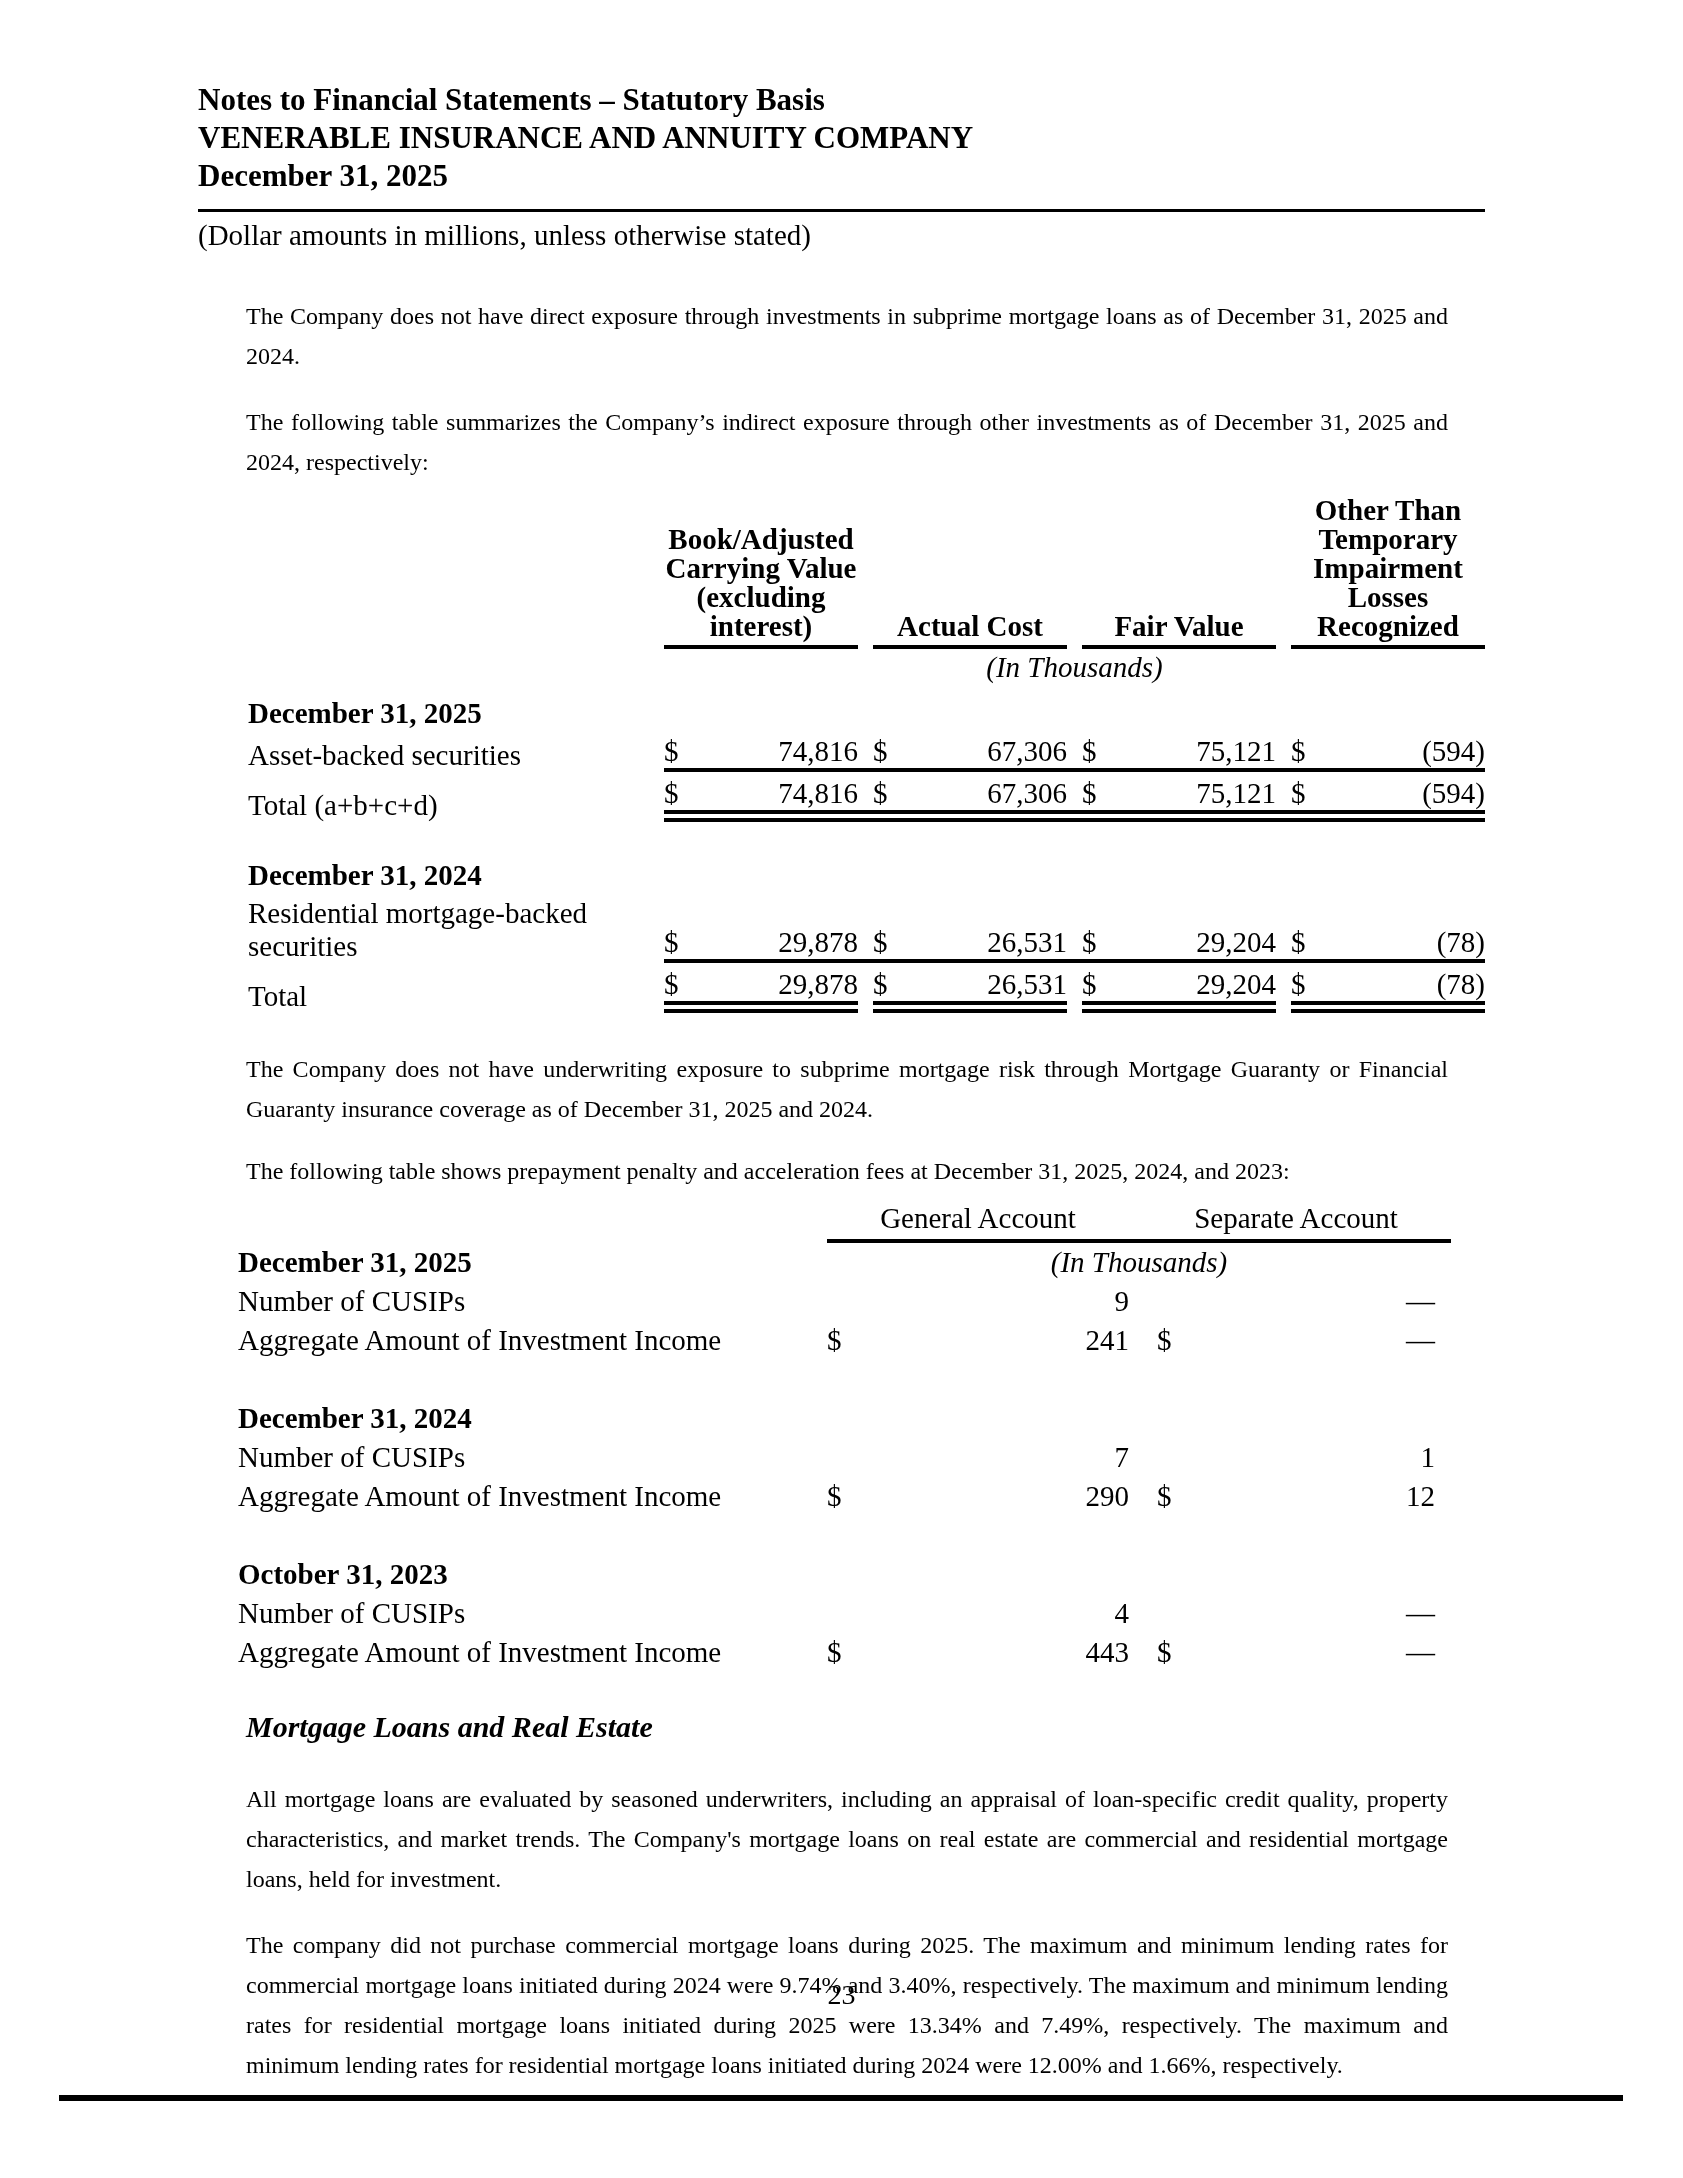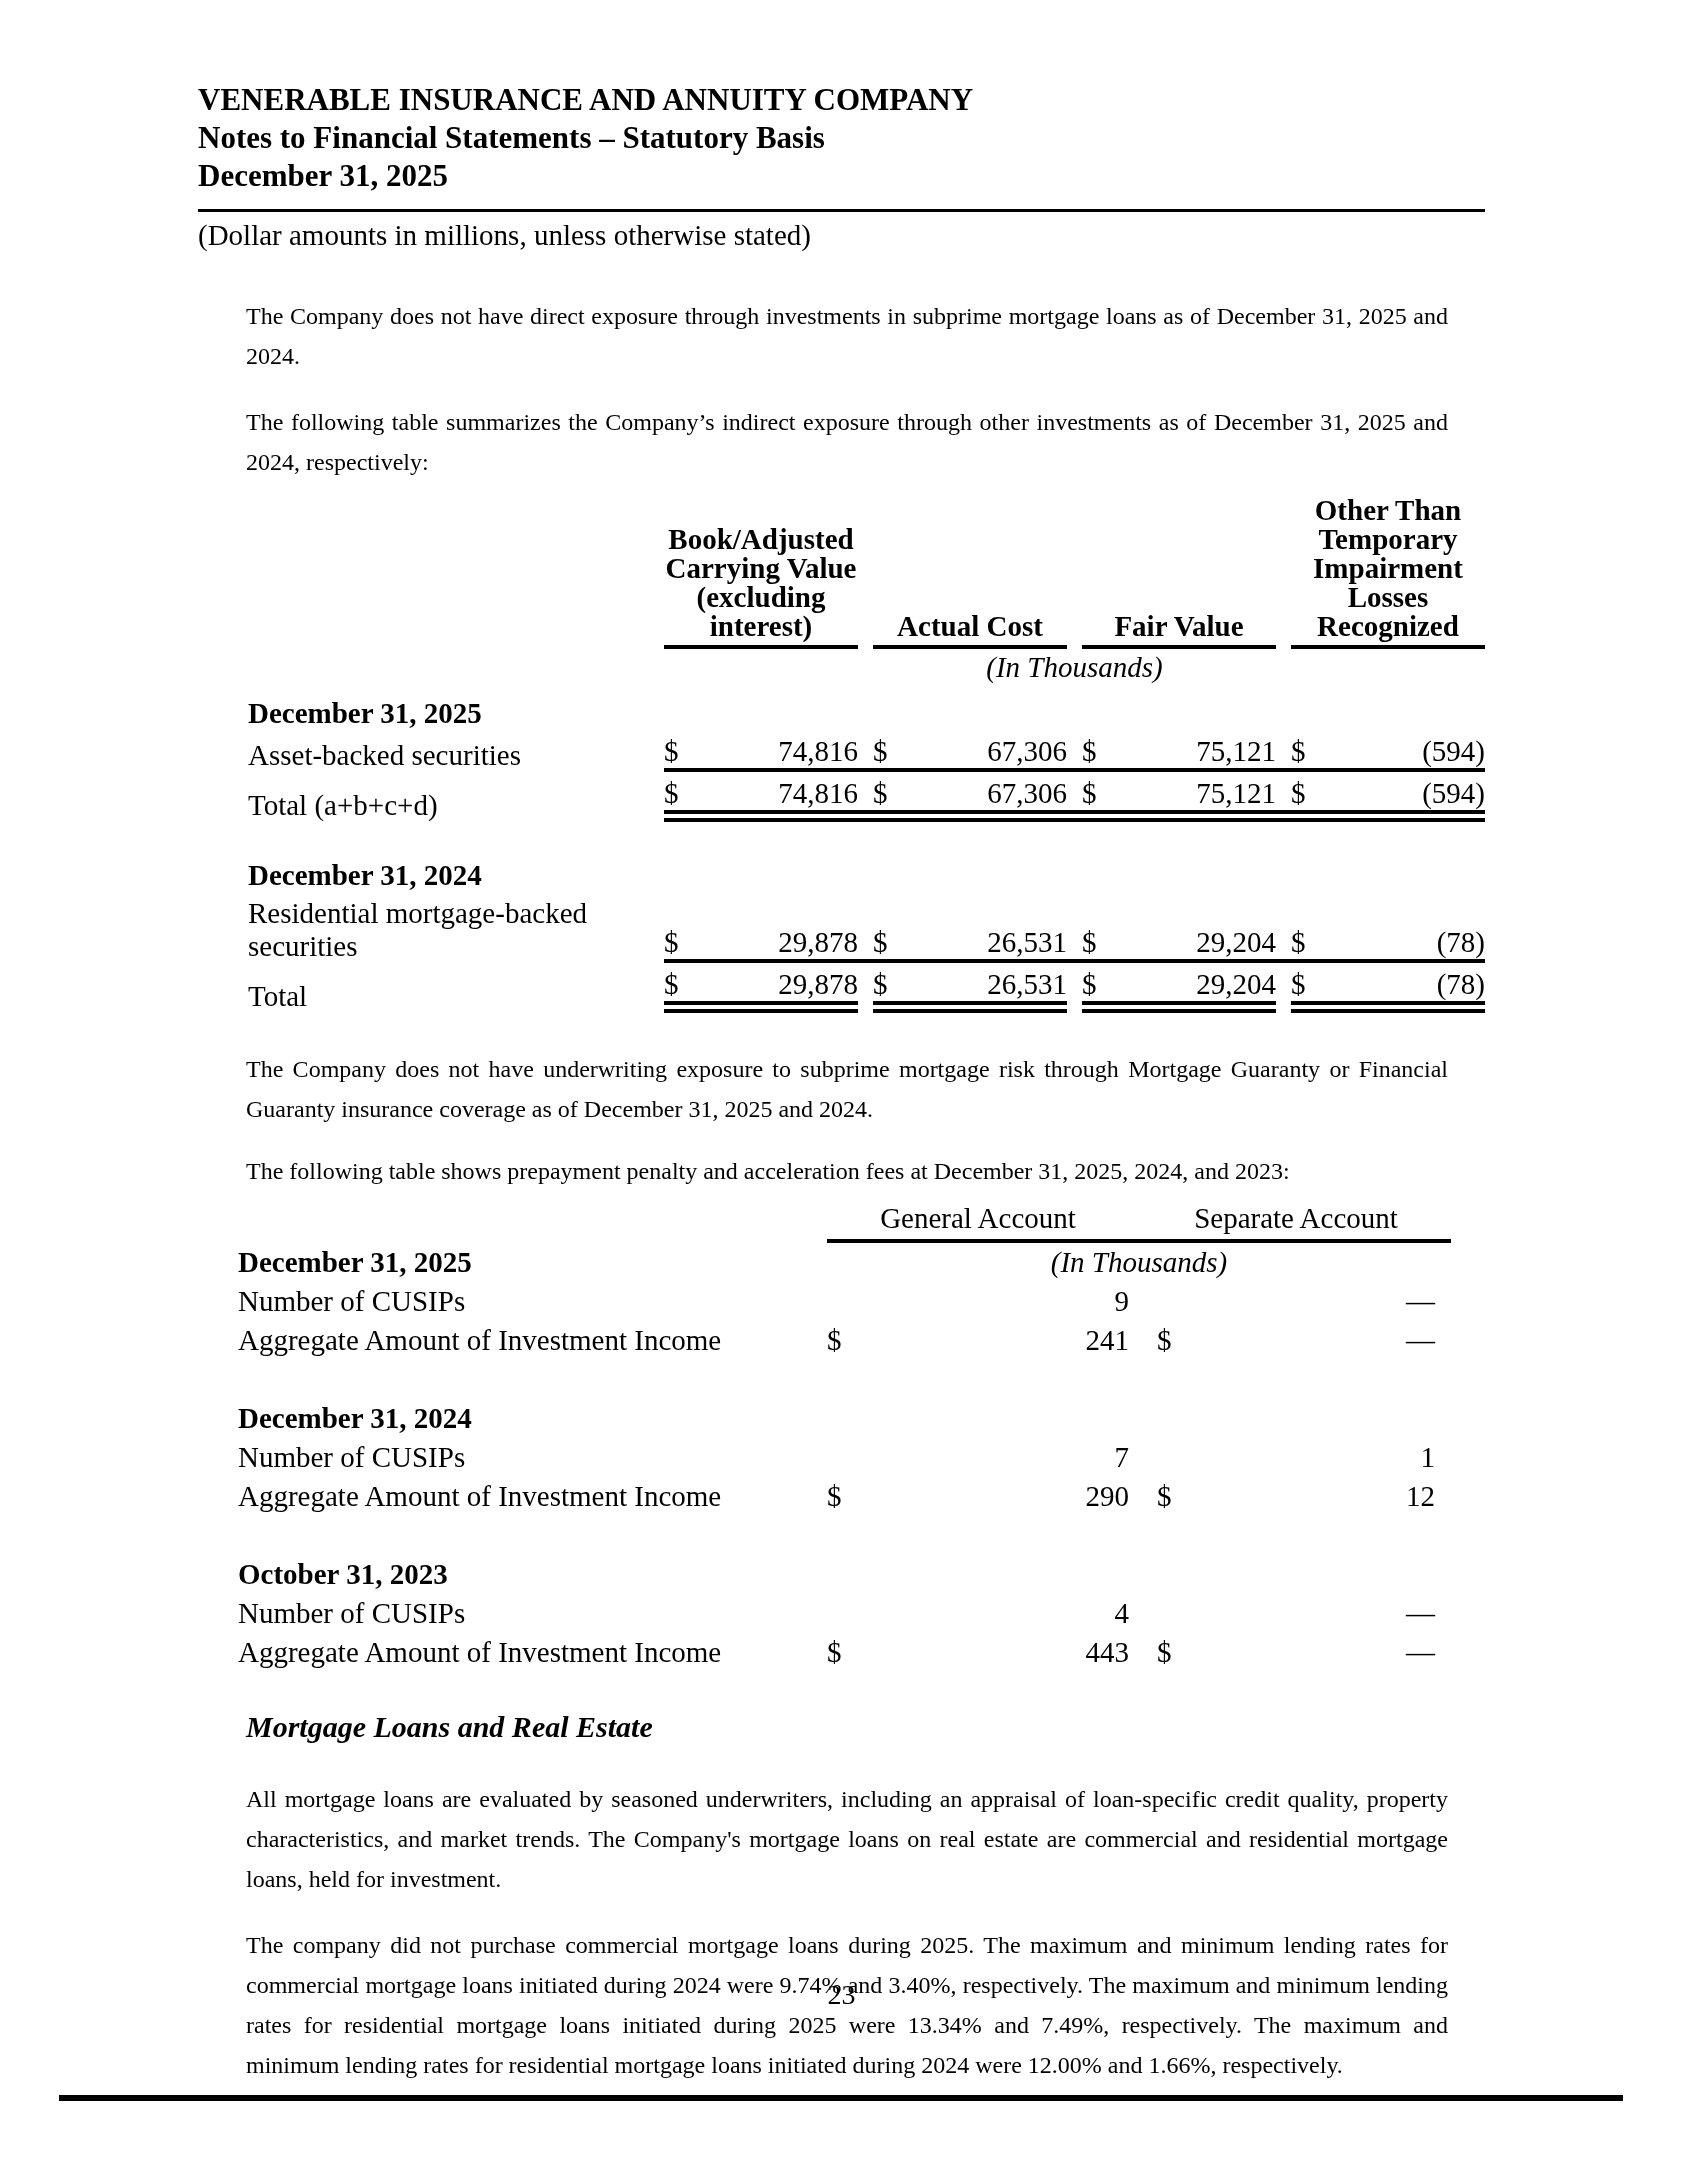--- a/index.html
+++ b/index.html
@@ -114,22 +114,22 @@
     top: 2095px;
     border-top: 6px solid #000;
   }
 </style>
 </head>
 <body>
 
 <div class="page">
 
   <div class="doc-header">
+    <div>Notes to Financial Statements – Statutory Basis</div>
     <div>VENERABLE INSURANCE AND ANNUITY COMPANY</div>
-    <div>Notes to Financial Statements – Statutory Basis</div>
     <div>December 31, 2025</div>
   </div>
   <div class="header-rule"></div>
   <div class="dollar-note">(Dollar amounts in millions, unless otherwise stated)</div>
 
   <p class="para p1">The Company does not have direct exposure through investments in subprime mortgage loans as of December 31, 2025 and 2024.</p>
   <p class="para p2">The following table summarizes the Company’s indirect exposure through other investments as of December 31, 2025 and 2024, respectively:</p>
 
   <div class="table1">
 

